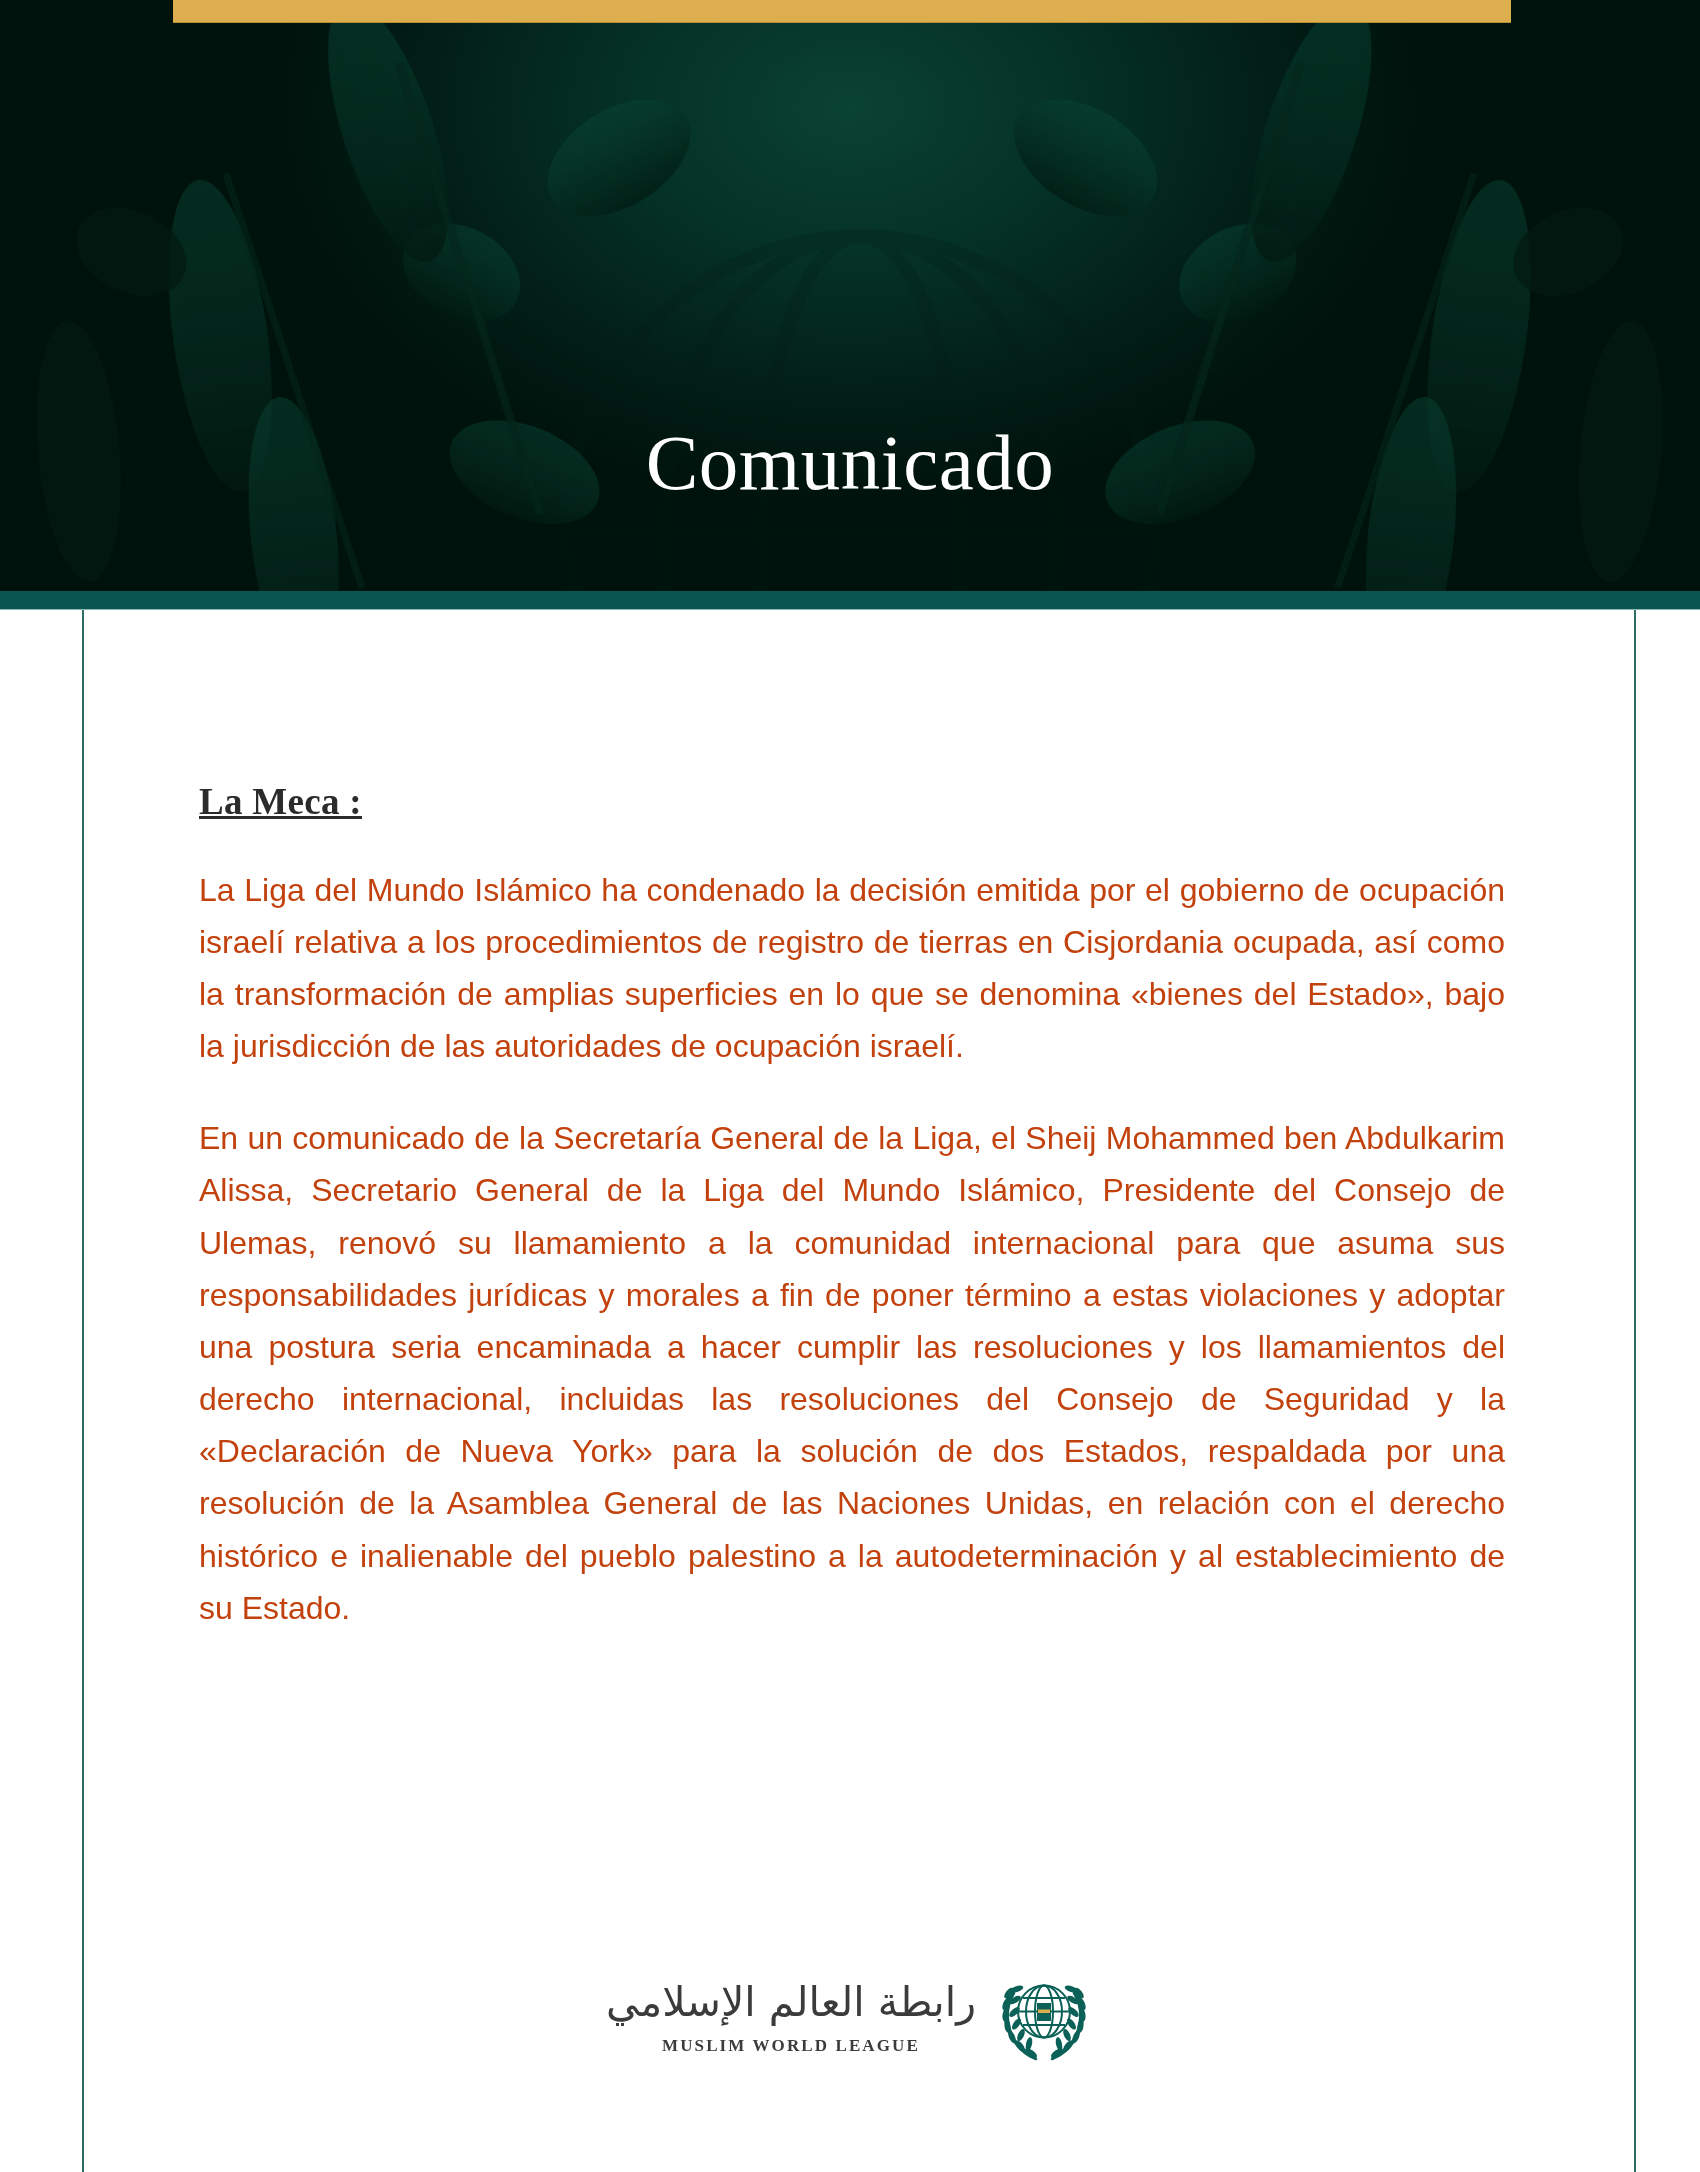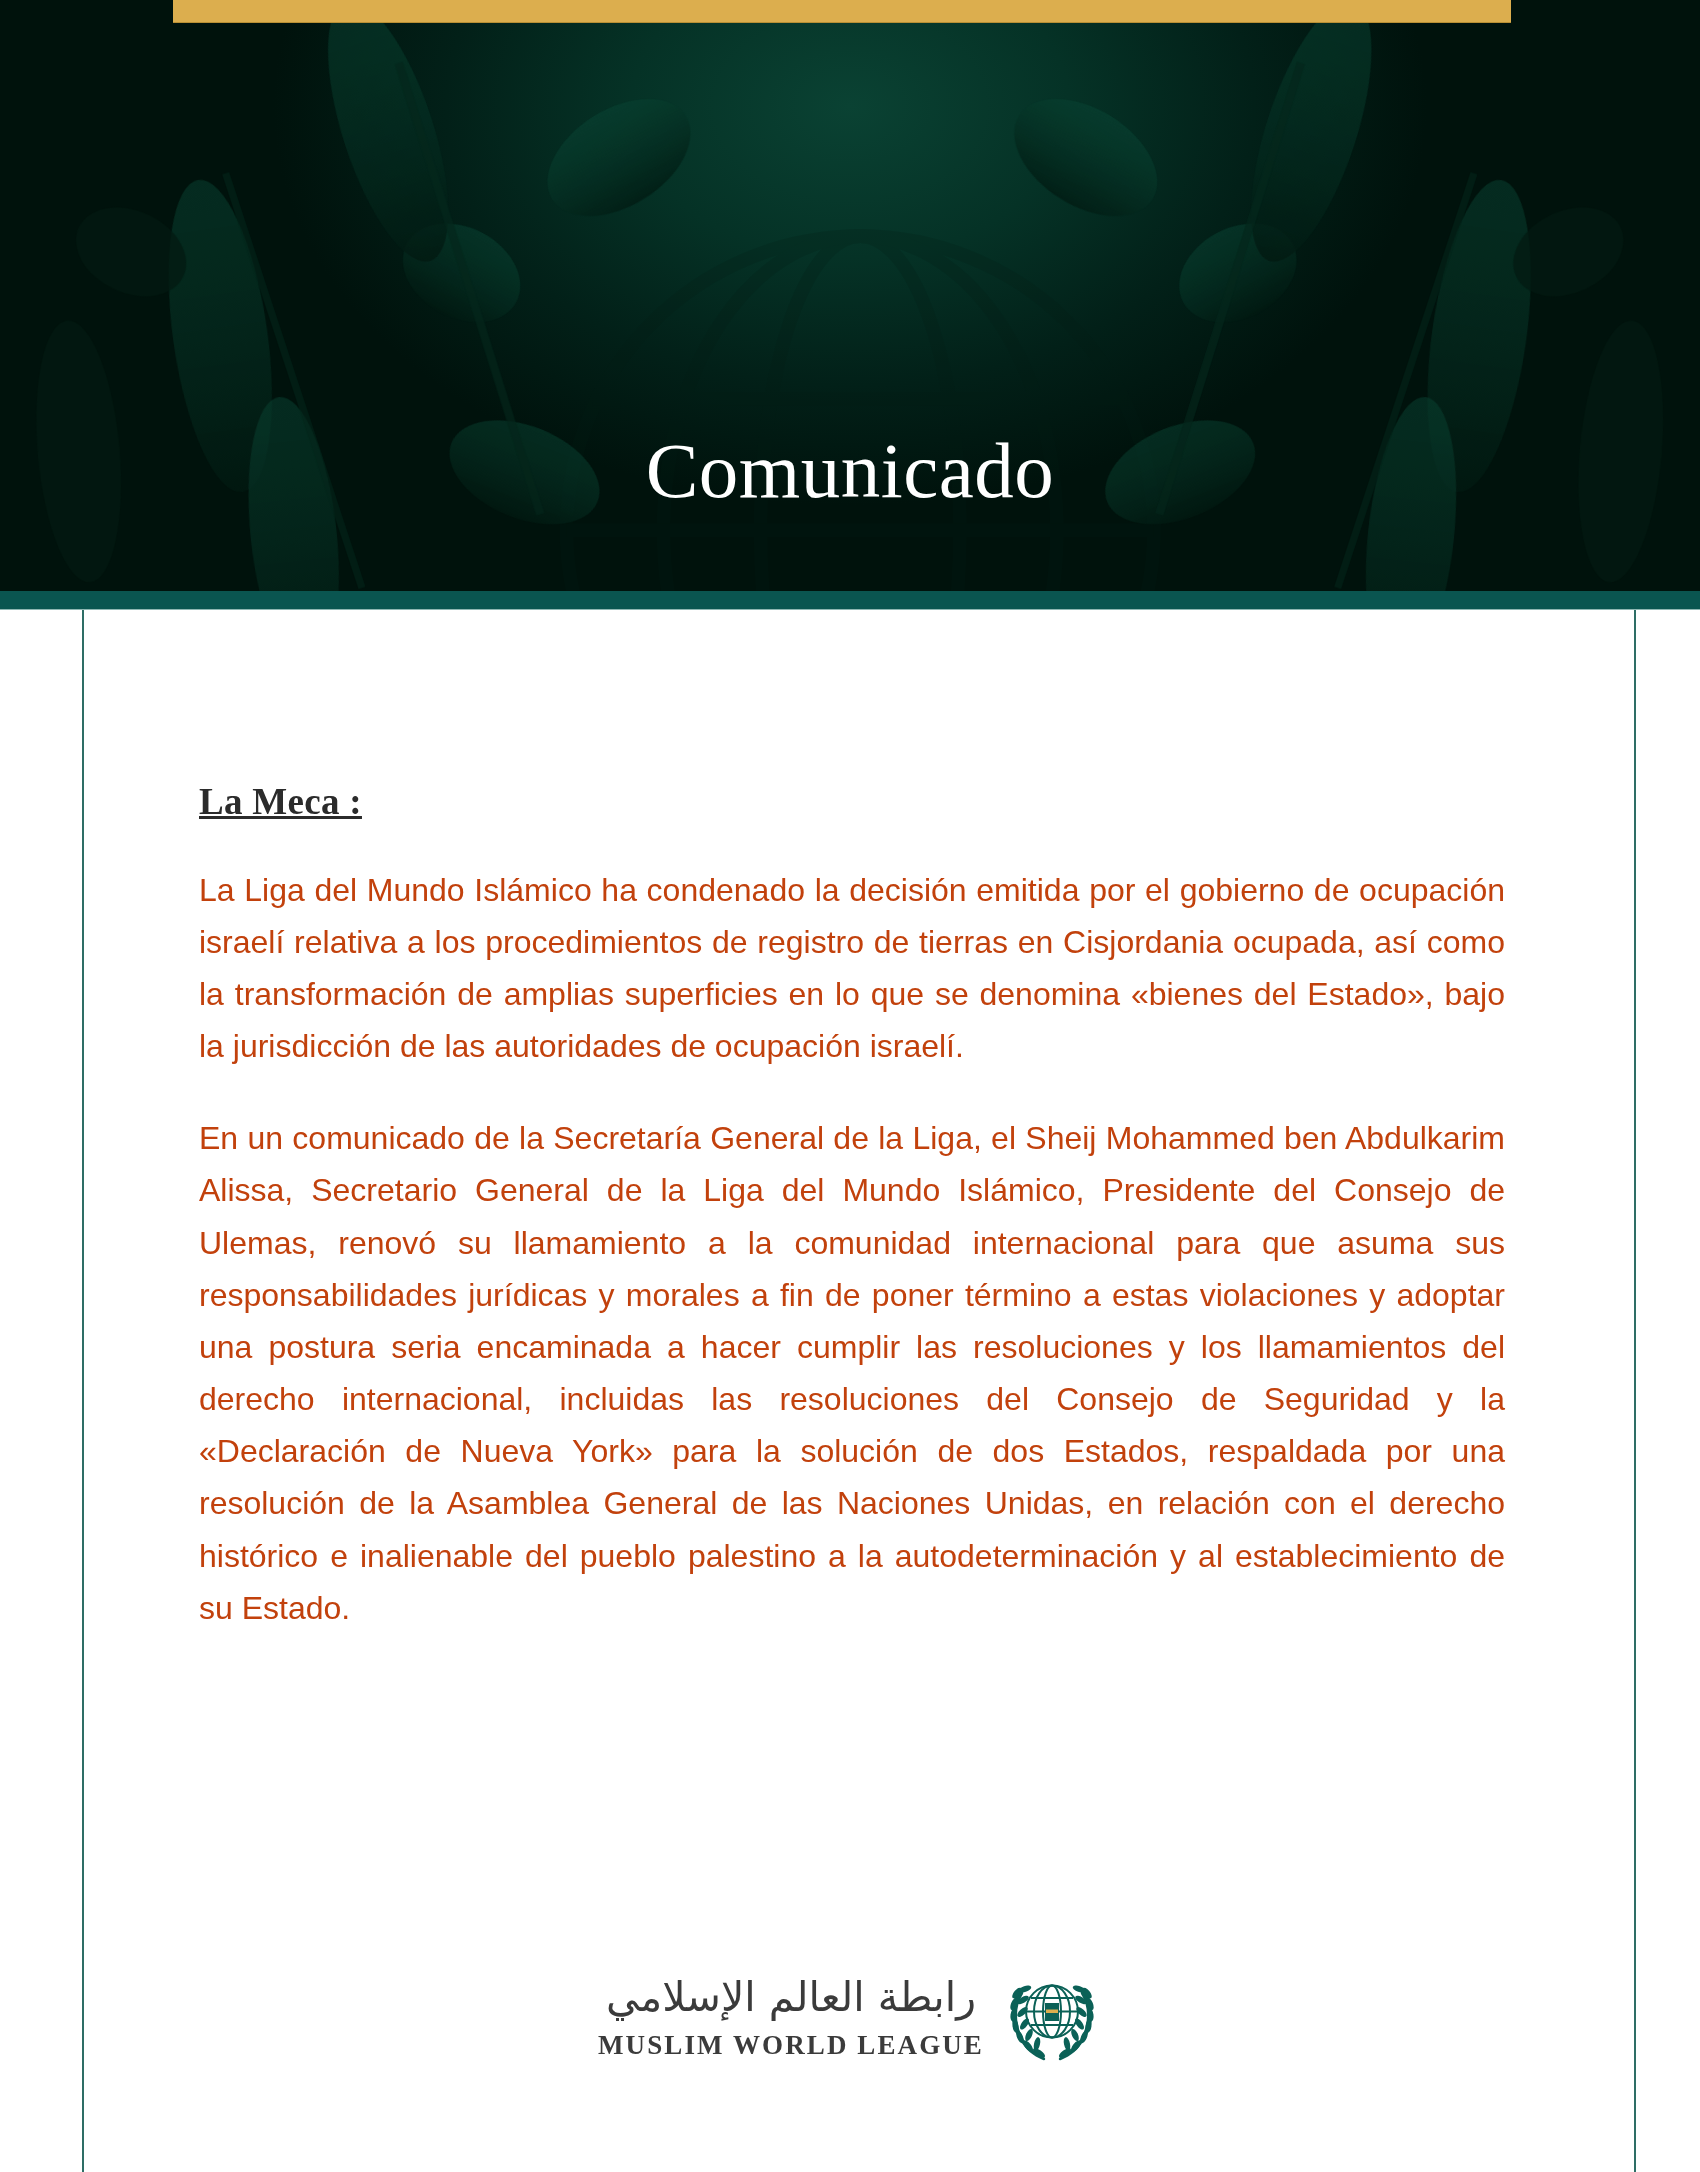--- a/index.html
+++ b/index.html
@@ -17,21 +17,21 @@
       radial-gradient(ellipse 577px 399px at 50% 18%, #0a4233 0%, #053226 38%, #022018 70%, #00120c 100%);
     overflow:hidden;
   }
   .header-deco{position:absolute;left:0;top:0;width:1700px;height:591px;}
   .gold-bar{
     position:absolute;left:173px;top:0px;width:1338px;height:21.5px;
     background:#dcae4e;
     border-bottom:1px solid #b98f35;
   }
   .header-title{
-    position:absolute;left:0;top:12px;width:1700px;height:591px;
+    position:absolute;left:0;top:4px;width:1700px;height:591px;
     display:flex;align-items:flex-end;justify-content:center;
     padding-bottom:93px;box-sizing:border-box;
     pointer-events:none;
   }
   .header-title span{
     font-family:"Liberation Serif", serif;
     font-size:79px;line-height:1;color:#ffffff;
     letter-spacing:0.5px;font-weight:400;
   }
 
@@ -79,21 +79,21 @@
     display:flex;align-items:center;justify-content:center;gap:18px;
   }
   .logo-text{display:flex;flex-direction:column;align-items:center;}
   .logo-arabic{
     font-family:"DejaVu Sans", sans-serif;
     font-size:41px;line-height:1.25;color:#3b3b3b;
     direction:rtl;white-space:nowrap;
   }
   .logo-en{
     font-family:"Liberation Serif", serif;
-    font-size:27px;font-weight:bold;color:#3b3b3b;
+    font-size:17px;font-weight:bold;color:#3b3b3b;
     letter-spacing:2.1px;margin-top:7.3px;white-space:nowrap;
   }
   .logo-emblem{width:100px;height:103px;display:block;}
 </style>
 </head>
 <body>
 
 <div class="header">
 
   <svg class="header-deco" viewBox="0 0 3241 1126" preserveAspectRatio="none">

